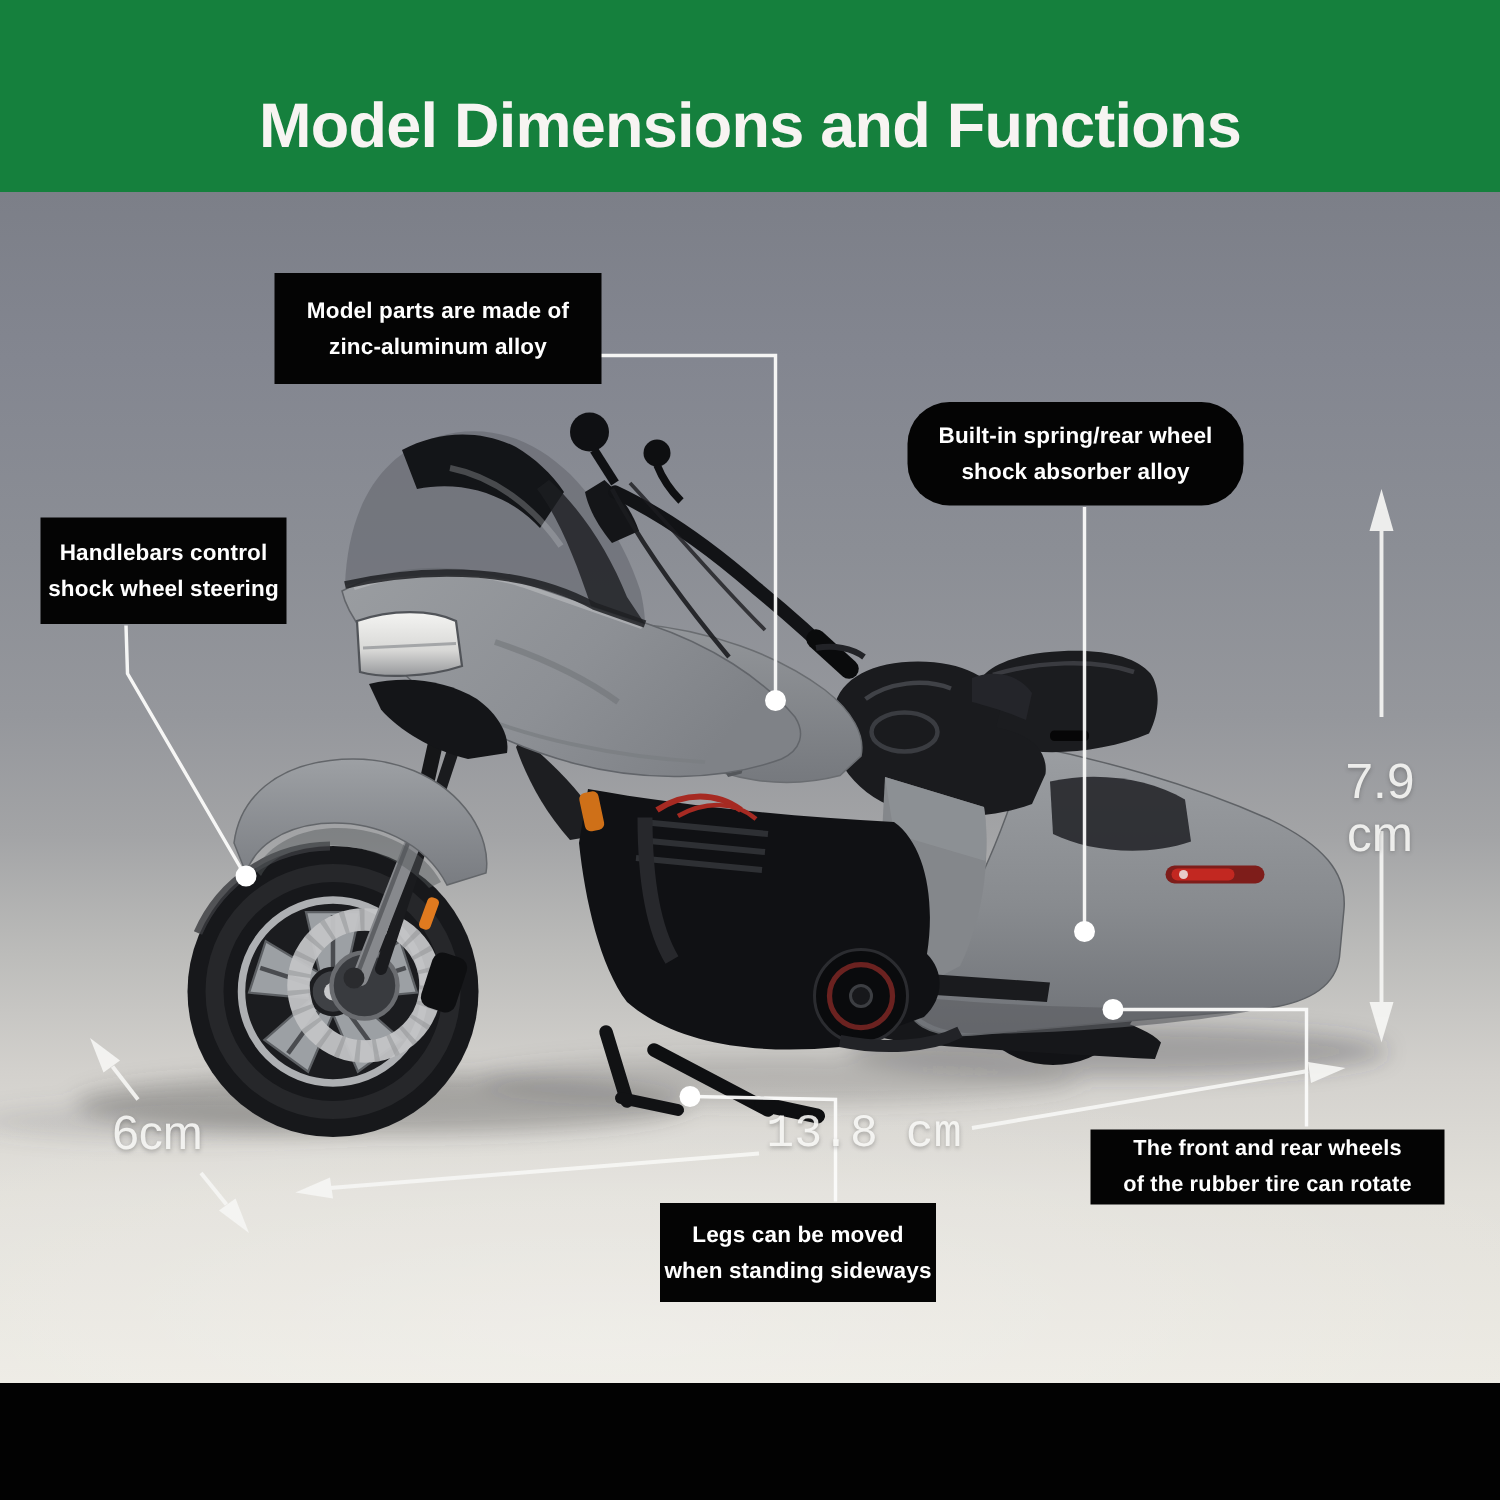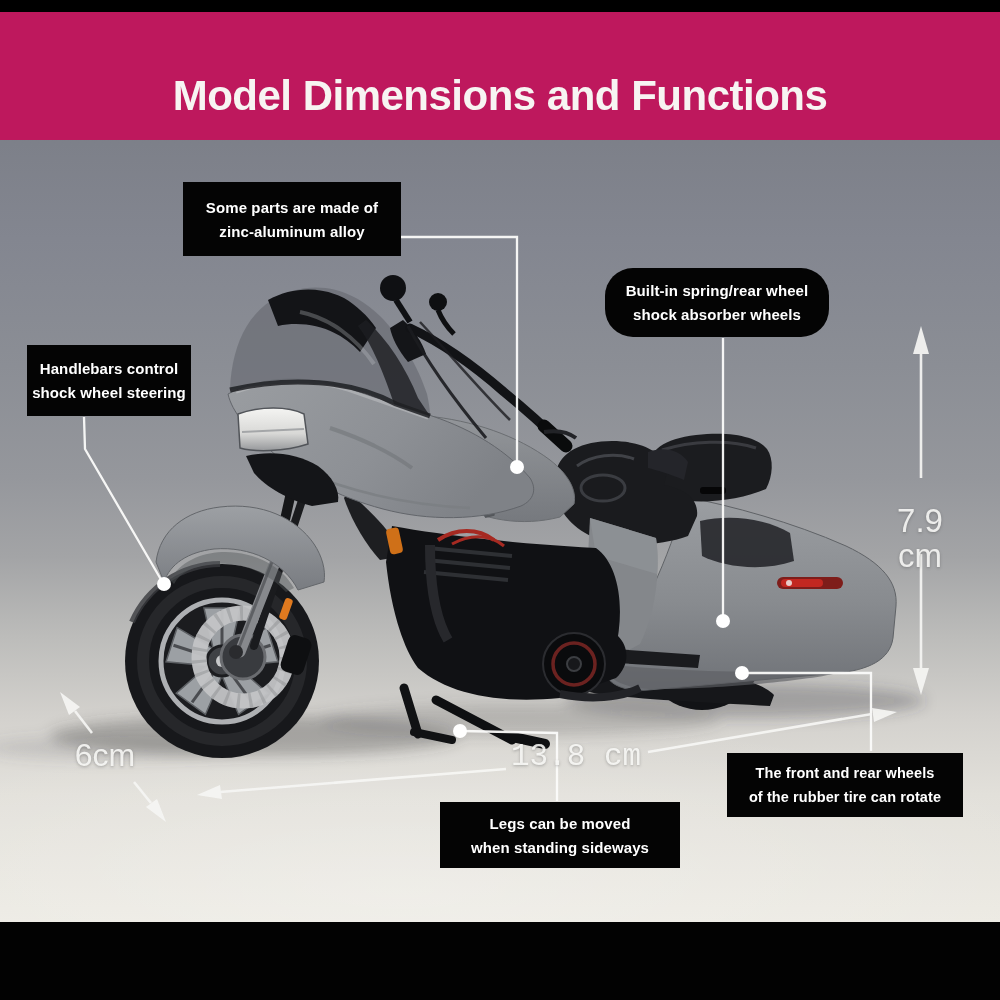--- a/index.html
+++ b/index.html
@@ -2,21 +2,21 @@
 <html><head>
 <meta charset="utf-8">
 <style>
   html,body{margin:0;padding:0;background:#2a2a2a;}
   .canvas{
     position:relative;width:1000px;height:1000px;overflow:hidden;
     background:#000;font-family:"Liberation Sans",sans-serif;
     -webkit-font-smoothing:antialiased;
   }
   
-  .header-bar{position:absolute;left:0;top:12px;width:1000px;height:128px;background:#be185d;z-index:5;}
+  .header-bar{position:absolute;left:0;top:0;width:1000px;height:128px;background:#15803d;z-index:5;}
   .page-title{
     position:absolute;left:0;top:60px;width:1000px;margin:0;
     text-align:center;color:#f7f4f2;font-size:42px;font-weight:bold;
     letter-spacing:-0.5px;line-height:48px;
   }
   .footer-bar{position:absolute;left:0;top:922px;width:1000px;height:78px;background:#020202;z-index:5;}
   
   .photo{
     position:absolute;left:0;top:128px;width:1000px;height:794px;
     background:
@@ -31,22 +31,22 @@
   .callout{
     position:absolute;z-index:20;background:#040404;color:#fff;
     display:flex;flex-direction:column;justify-content:center;align-items:center;
     row-gap:9px;text-align:center;font-weight:bold;font-size:15px;line-height:15px;
     letter-spacing:0.1px;
   }
   .callout .line{display:block;white-space:nowrap;}
   .co-alloy     {left:183px;top:182px;width:218px;height:74px;}
   .co-shock     {left:605px;top:268px;width:224px;height:69px;border-radius:28px;}
   .co-steering  {left:27px; top:345px;width:164px;height:71px;}
-  .co-kickstand {left:440px;top:802px;width:240px;height:66px;}
-  .co-tires     {left:727px;top:753px;width:236px;height:64px;font-size:14.5px;}
+  .co-kickstand {left:440px;top:802px;width:184px;height:66px;}
+  .co-tires     {left:727px;top:753px;width:236px;height:50px;font-size:14.5px;}
   
   .dim{
     position:absolute;z-index:15;color:rgba(250,250,248,0.88);
     font-weight:normal;text-align:center;
     text-shadow:0 1px 3px rgba(60,60,60,0.35);
   }
   .dim-length{left:476px;top:740px;width:200px;font-size:31px;line-height:34px;font-family:Liberation Mono, monospace;}
   .dim-width {left:60px; top:738px;width:90px; font-size:32px;line-height:34px;}
   .dim-height{left:889px;top:503px;width:62px; font-size:33px;line-height:35px;}
   .dim-height .line{display:block;}
@@ -293,27 +293,27 @@
       <g stroke="#f6f6f4" stroke-width="2.6" opacity="0.92">
         <path d="M 921,352 L 921,478" fill="none"></path>
         <path d="M 921,554 L 921,668" fill="none"></path>
         <polygon points="921,326 913,354 929,354" fill="#f6f6f4" stroke="none"></polygon>
         <polygon points="921,695 913,668 929,668" fill="#f6f6f4" stroke="none"></polygon>
       </g>
     </g>
   </svg>
 
   <div class="callout co-alloy">
-    <span class="line">Some parts are made of</span>
+    <span class="line">Model parts are made of</span>
     <span class="line">zinc-aluminum alloy</span>
   </div>
 
   <div class="callout co-shock">
     <span class="line">Built-in spring/rear wheel</span>
-    <span class="line">shock absorber wheels</span>
+    <span class="line">shock absorber alloy</span>
   </div>
 
   <div class="callout co-steering">
     <span class="line">Handlebars control</span>
     <span class="line">shock wheel steering</span>
   </div>
 
   <div class="callout co-kickstand">
     <span class="line">Legs can be moved</span>
     <span class="line">when standing sideways</span>

